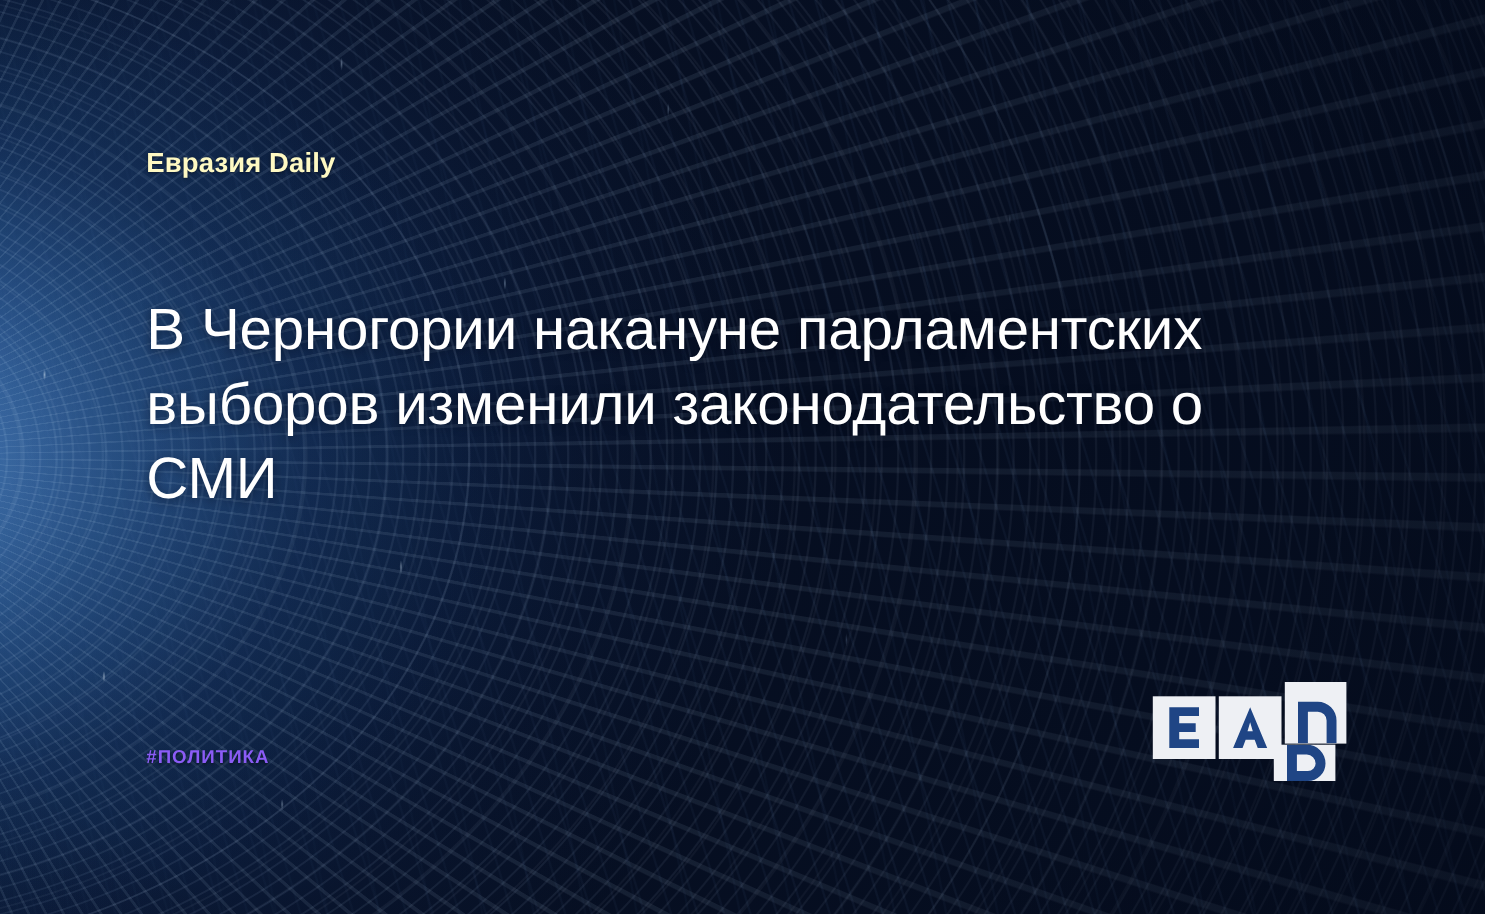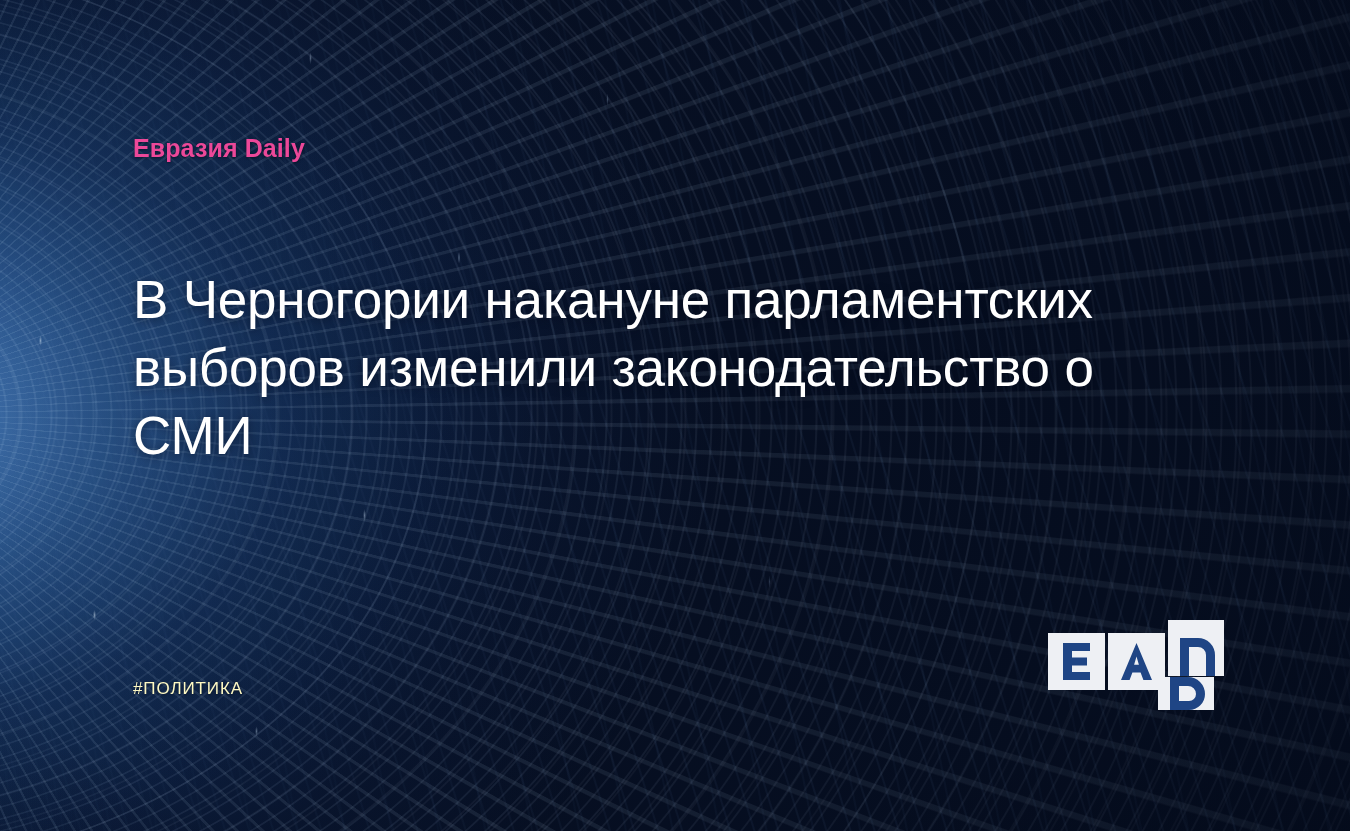--- a/index.html
+++ b/index.html
@@ -137,21 +137,21 @@
     inset: 0;
   }
 
   .brand {
     position: absolute;
     left: 133px;
     top: 134px;
     font-size: 25px;
     font-weight: 700;
     letter-spacing: 0.1px;
-    color: #ec4899;
+    color: #fef9c3;
     text-shadow: 0 1px 3px rgba(0,0,0,0.45);
     white-space: nowrap;
     text-align: center;
   }
 
   .headline {
     position: absolute;
     left: 133px;
     top: 266px;
     width: 1075px;
@@ -162,23 +162,23 @@
     letter-spacing: -0.2px;
     color: #ffffff;
     text-shadow: 0 2px 9px rgba(3,10,26,0.5);
   }
 
   .tag {
     position: absolute;
     left: 133px;
     top: 679px;
     font-size: 17px;
-    font-weight: 400;
+    font-weight: 700;
     letter-spacing: 0.9px;
-    color: #fef9c3;
+    color: #8b5cf6;
     text-shadow: 0 1px 3px rgba(0,0,0,0.45);
     white-space: nowrap;
   }
 
   
   .logo {
     position: absolute;
     left: 1048px;
     top: 620px;
     width: 176px;

